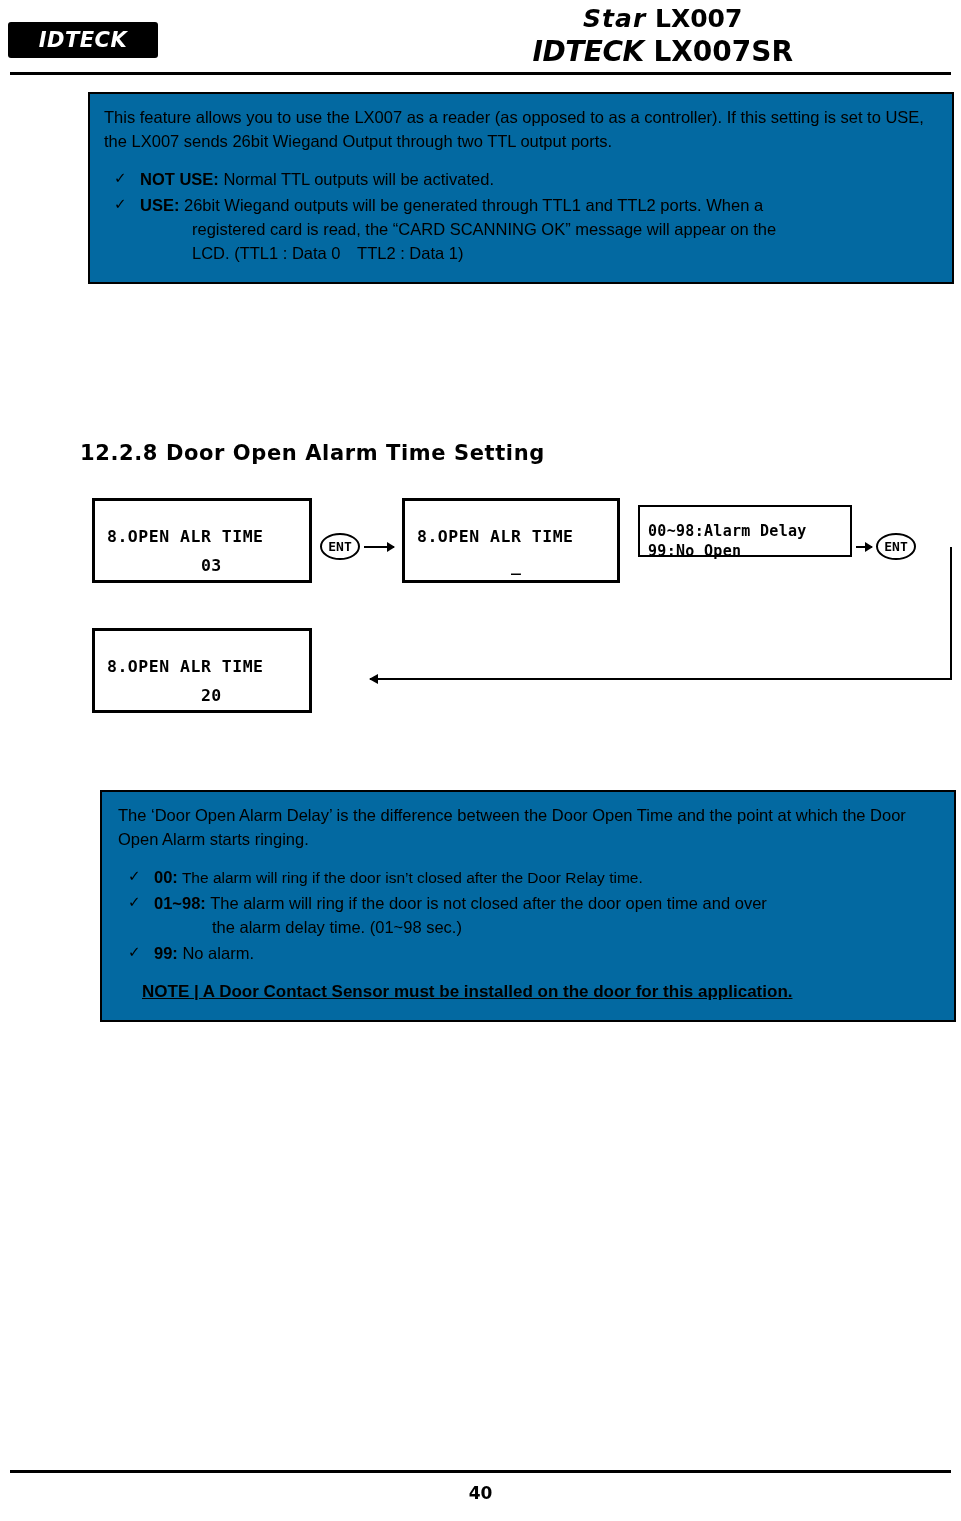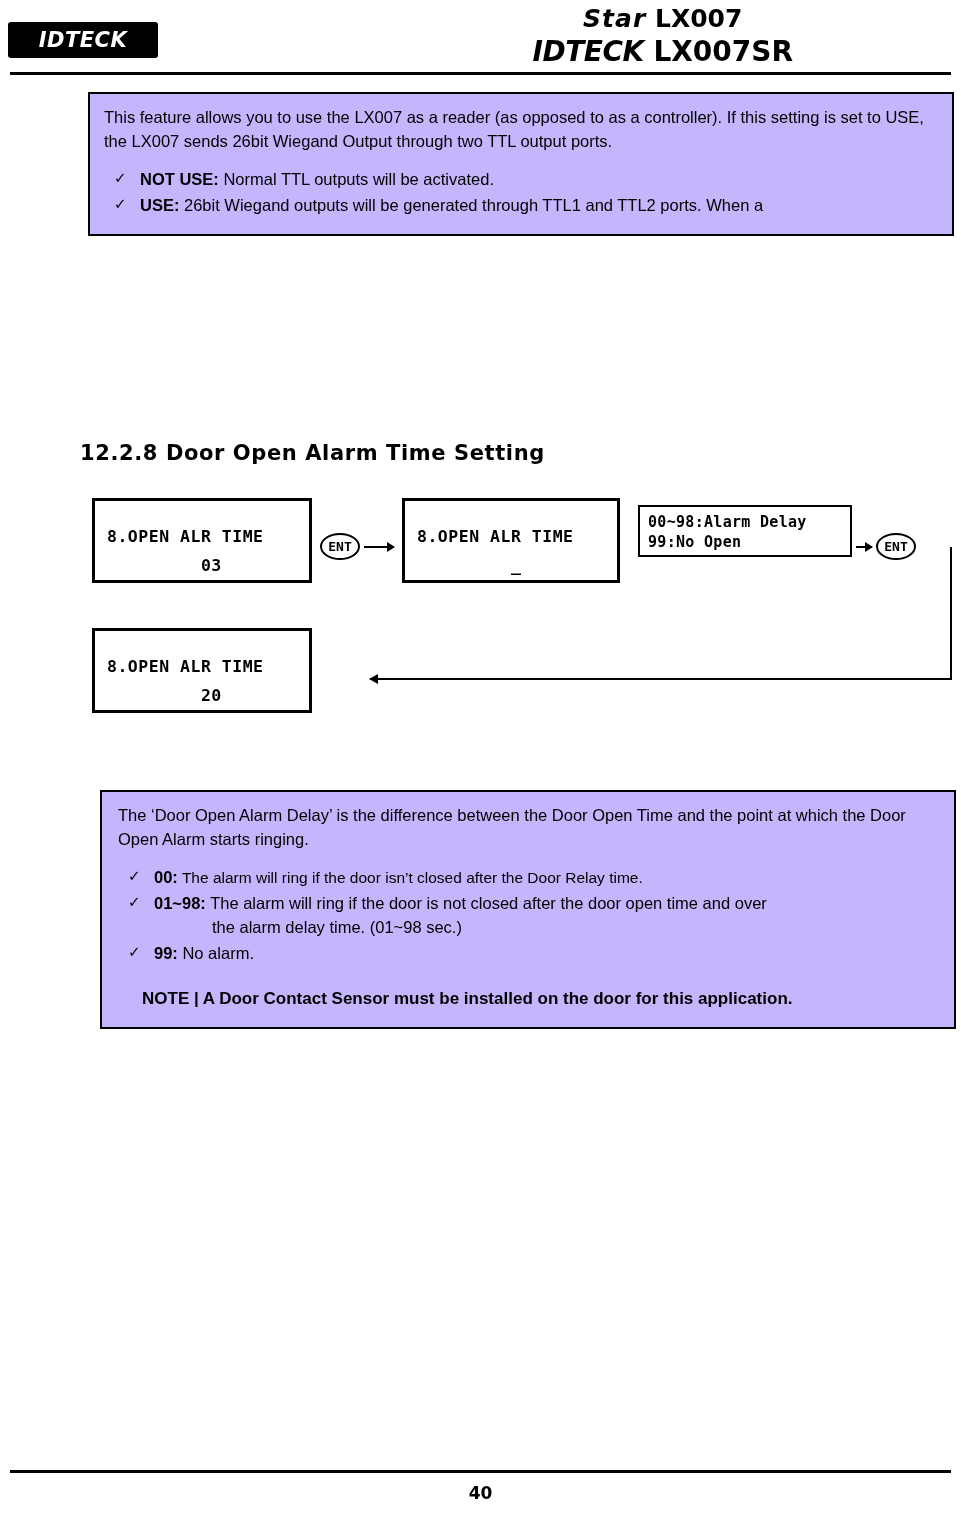--- a/index.html
+++ b/index.html
@@ -80,21 +80,21 @@
     width: 941px;
     height: 3px;
     background: #000000;
   }
 
   
   .note-box {
     position: absolute;
     border: 2px solid #000000;
     box-sizing: border-box;
-    background: #c4b5fd;
+    background: #0369a1;
     font-size: 16.5px;
     line-height: 1.45;
   }
   .note-box-1 {
     left: 88px;
     top: 92px;
     width: 866px;
     padding: 12px 14px 14px 14px;
   }
   .note-box-2 {
@@ -133,24 +133,25 @@
   }
   .indent-line2 {
     display: block;
     padding-left: 58px;
   }
   .small-txt {
     font-size: 15.5px;
   }
   .note-strong {
     display: block;
-    margin-top: 21px;
+    margin-top: 14px;
     padding-left: 24px;
     font-weight: bold;
     font-size: 17px;
+    text-decoration: underline;
   }
 
   
   .section-heading {
     position: absolute;
     left: 80px;
     top: 441px;
     font-family: "DejaVu Sans", sans-serif;
     font-size: 21px;
     font-weight: bold;
@@ -189,21 +190,21 @@
     top: 25px;
     width: 214px;
     height: 52px;
     border: 2px solid #000000;
     box-sizing: border-box;
     background: #ffffff;
     font-family: "DejaVu Sans Mono", monospace;
     font-size: 15px;
     font-weight: bold;
     letter-spacing: 0.3px;
-    padding: 5px 8px;
+    padding: 14px 8px;
     line-height: 1.35;
   }
   .lcd-note div { white-space: pre; }
 
   .ent {
     position: absolute;
     width: 40px;
     height: 27px;
     border: 2px solid #000000;
     border-radius: 50%;
@@ -304,20 +305,22 @@
 <div class="note-box note-box-1">
   <p class="note-para">This feature allows you to use the LX007 as a reader (as opposed to as a controller). If this setting is set to USE, the LX007 sends 26bit Wiegand Output through two TTL output ports.</p>
   <ul class="bullets">
     <li>
       <span class="check">✓</span>
       <span class="b-label">NOT USE:</span><span> Normal TTL outputs will be activated.</span>
     </li>
     <li>
       <span class="check">✓</span>
       <span class="b-label">USE:</span><span> 26bit Wiegand outputs will be generated through TTL1 and TTL2 ports. When a</span>
+      <span class="indent-line">registered card is read, the “CARD SCANNING OK” message will appear on the</span>
+      <span class="indent-line">LCD. (TTL1 : Data 0 TTL2 : Data 1)</span>
     </li>
   </ul>
 </div>
 
 <div class="section-heading">12.2.8 Door Open Alarm Time Setting</div>
 
 <div class="diagram">
 
   <div class="lcd lcd-1">
     <div class="l1">8.OPEN ALR TIME</div>

